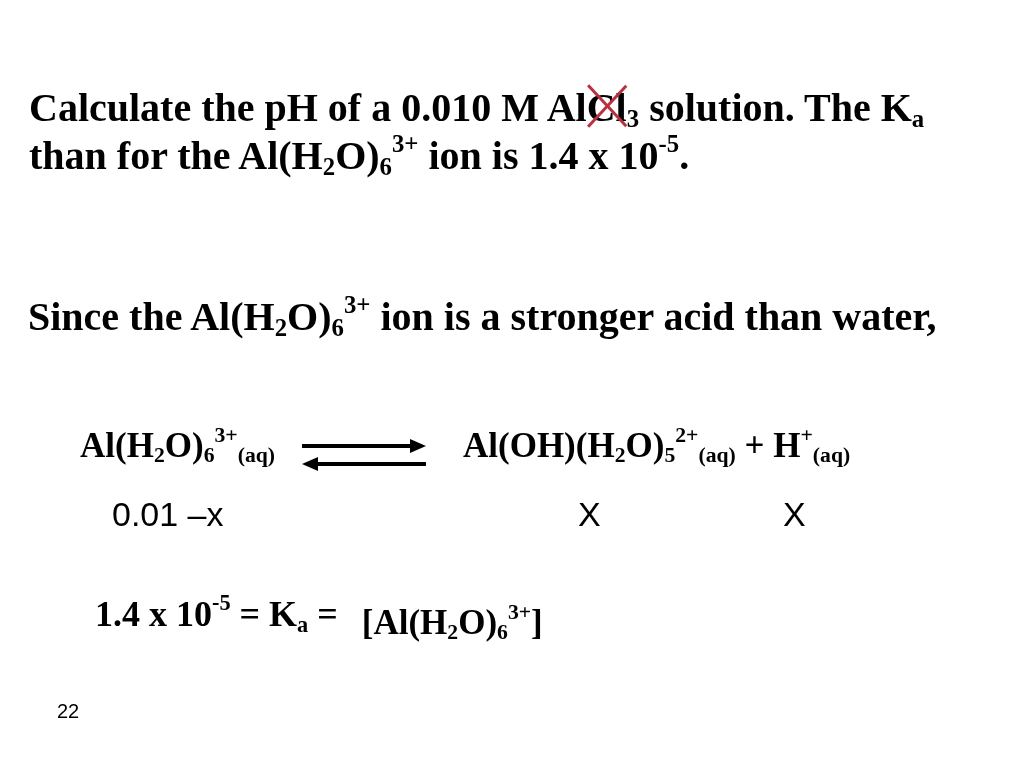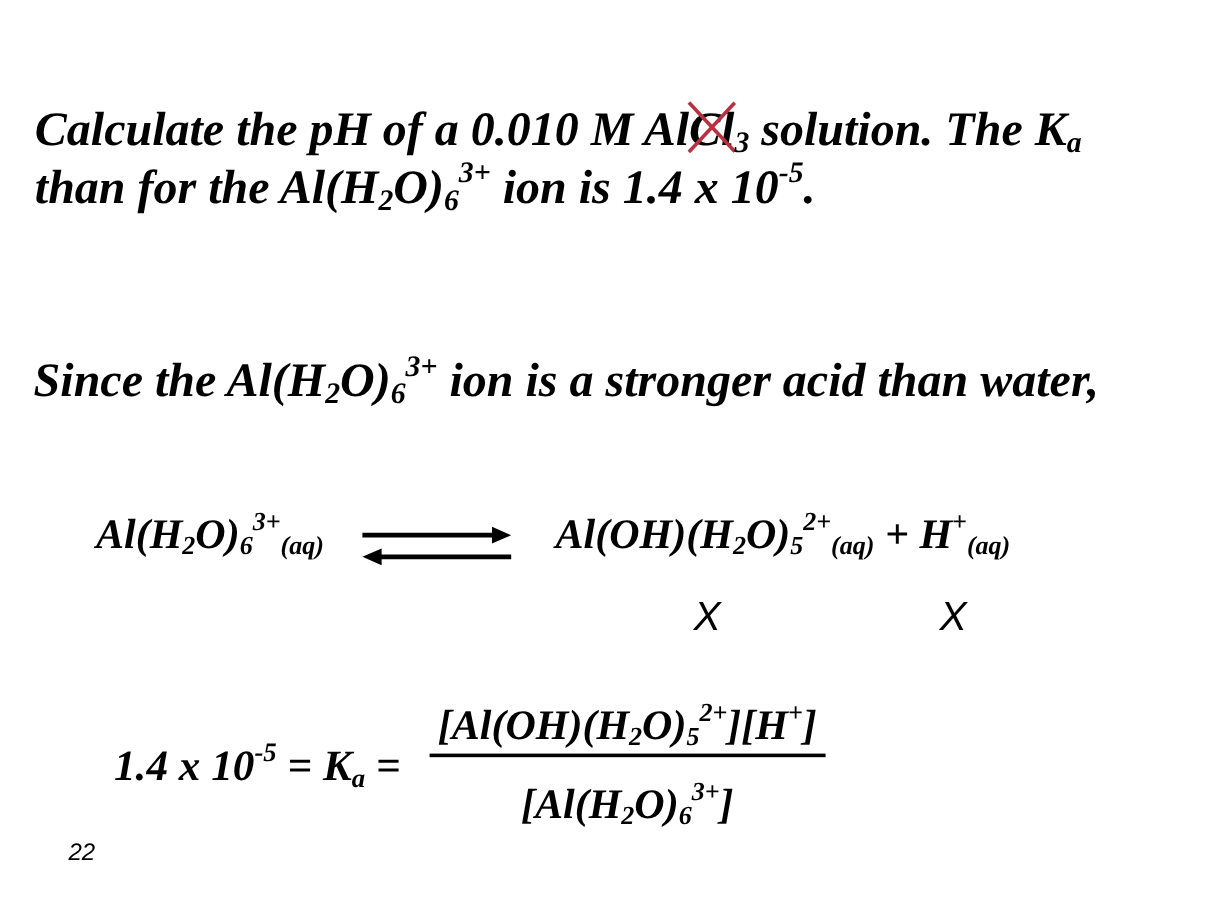--- a/index.html
+++ b/index.html
@@ -10,21 +10,20 @@
   * { margin: 0; padding: 0; box-sizing: border-box; }
   html, body { background: var(--background); }
   .slide {
     position: relative;
     width: 1024px;
     height: 768px;
     background: var(--background);
     color: var(--text);
     overflow: hidden;
     font-family: "Liberation Serif", serif;
-    font-style: italic;
   }
   .rich, .line { white-space: pre; }
   .rich sub {
     font-size: 62%;
     line-height: 0;
     position: relative;
     vertical-align: baseline;
     bottom: -0.25em;
   }
   .rich sup {
@@ -150,26 +149,26 @@
 
   <svg class="arrows" viewBox="0 0 128 36" xmlns="http://www.w3.org/2000/svg">
     <line x1="2" y1="10" x2="112" y2="10" stroke="#000000" stroke-width="4"></line>
     <polygon points="110,3 126,10 110,17" fill="#000000"></polygon>
     <line x1="126" y1="28" x2="16" y2="28" stroke="#000000" stroke-width="4"></line>
     <polygon points="18,21 2,28 18,35" fill="#000000"></polygon>
   </svg>
 
   <div class="eq-right rich"><span>Al(OH)(H</span><sub>2</sub><span>O)</span><sub>5</sub><sup>2+</sup><sub>(aq)</sub><span> + H</span><sup>+</sup><sub>(aq)</sub></div>
 
+  <div class="ice ice-initial">0.01 –x</div>
   <div class="ice ice-x1">X</div>
   <div class="ice ice-x2">X</div>
 
   <div class="ka-row">
     <div class="ka-lhs rich"><span>1.4 x 10</span><sup>-5</sup><span> = K</span><sub>a</sub><span> =</span></div>
     <div class="fraction">
-      <div class="numerator rich"><span>[Al(OH)(H</span><sub>2</sub><span>O)</span><sub>5</sub><sup>2+</sup><span>]</span><span>[H</span><sup>+</sup><span>]</span></div>
       <div class="denominator rich"><span>[Al(H</span><sub>2</sub><span>O)</span><sub>6</sub><sup>3+</sup><span>]</span></div>
     </div>
   </div>
 
   <div class="page-number">22</div>
 
 </div>
 
 </body></html>

